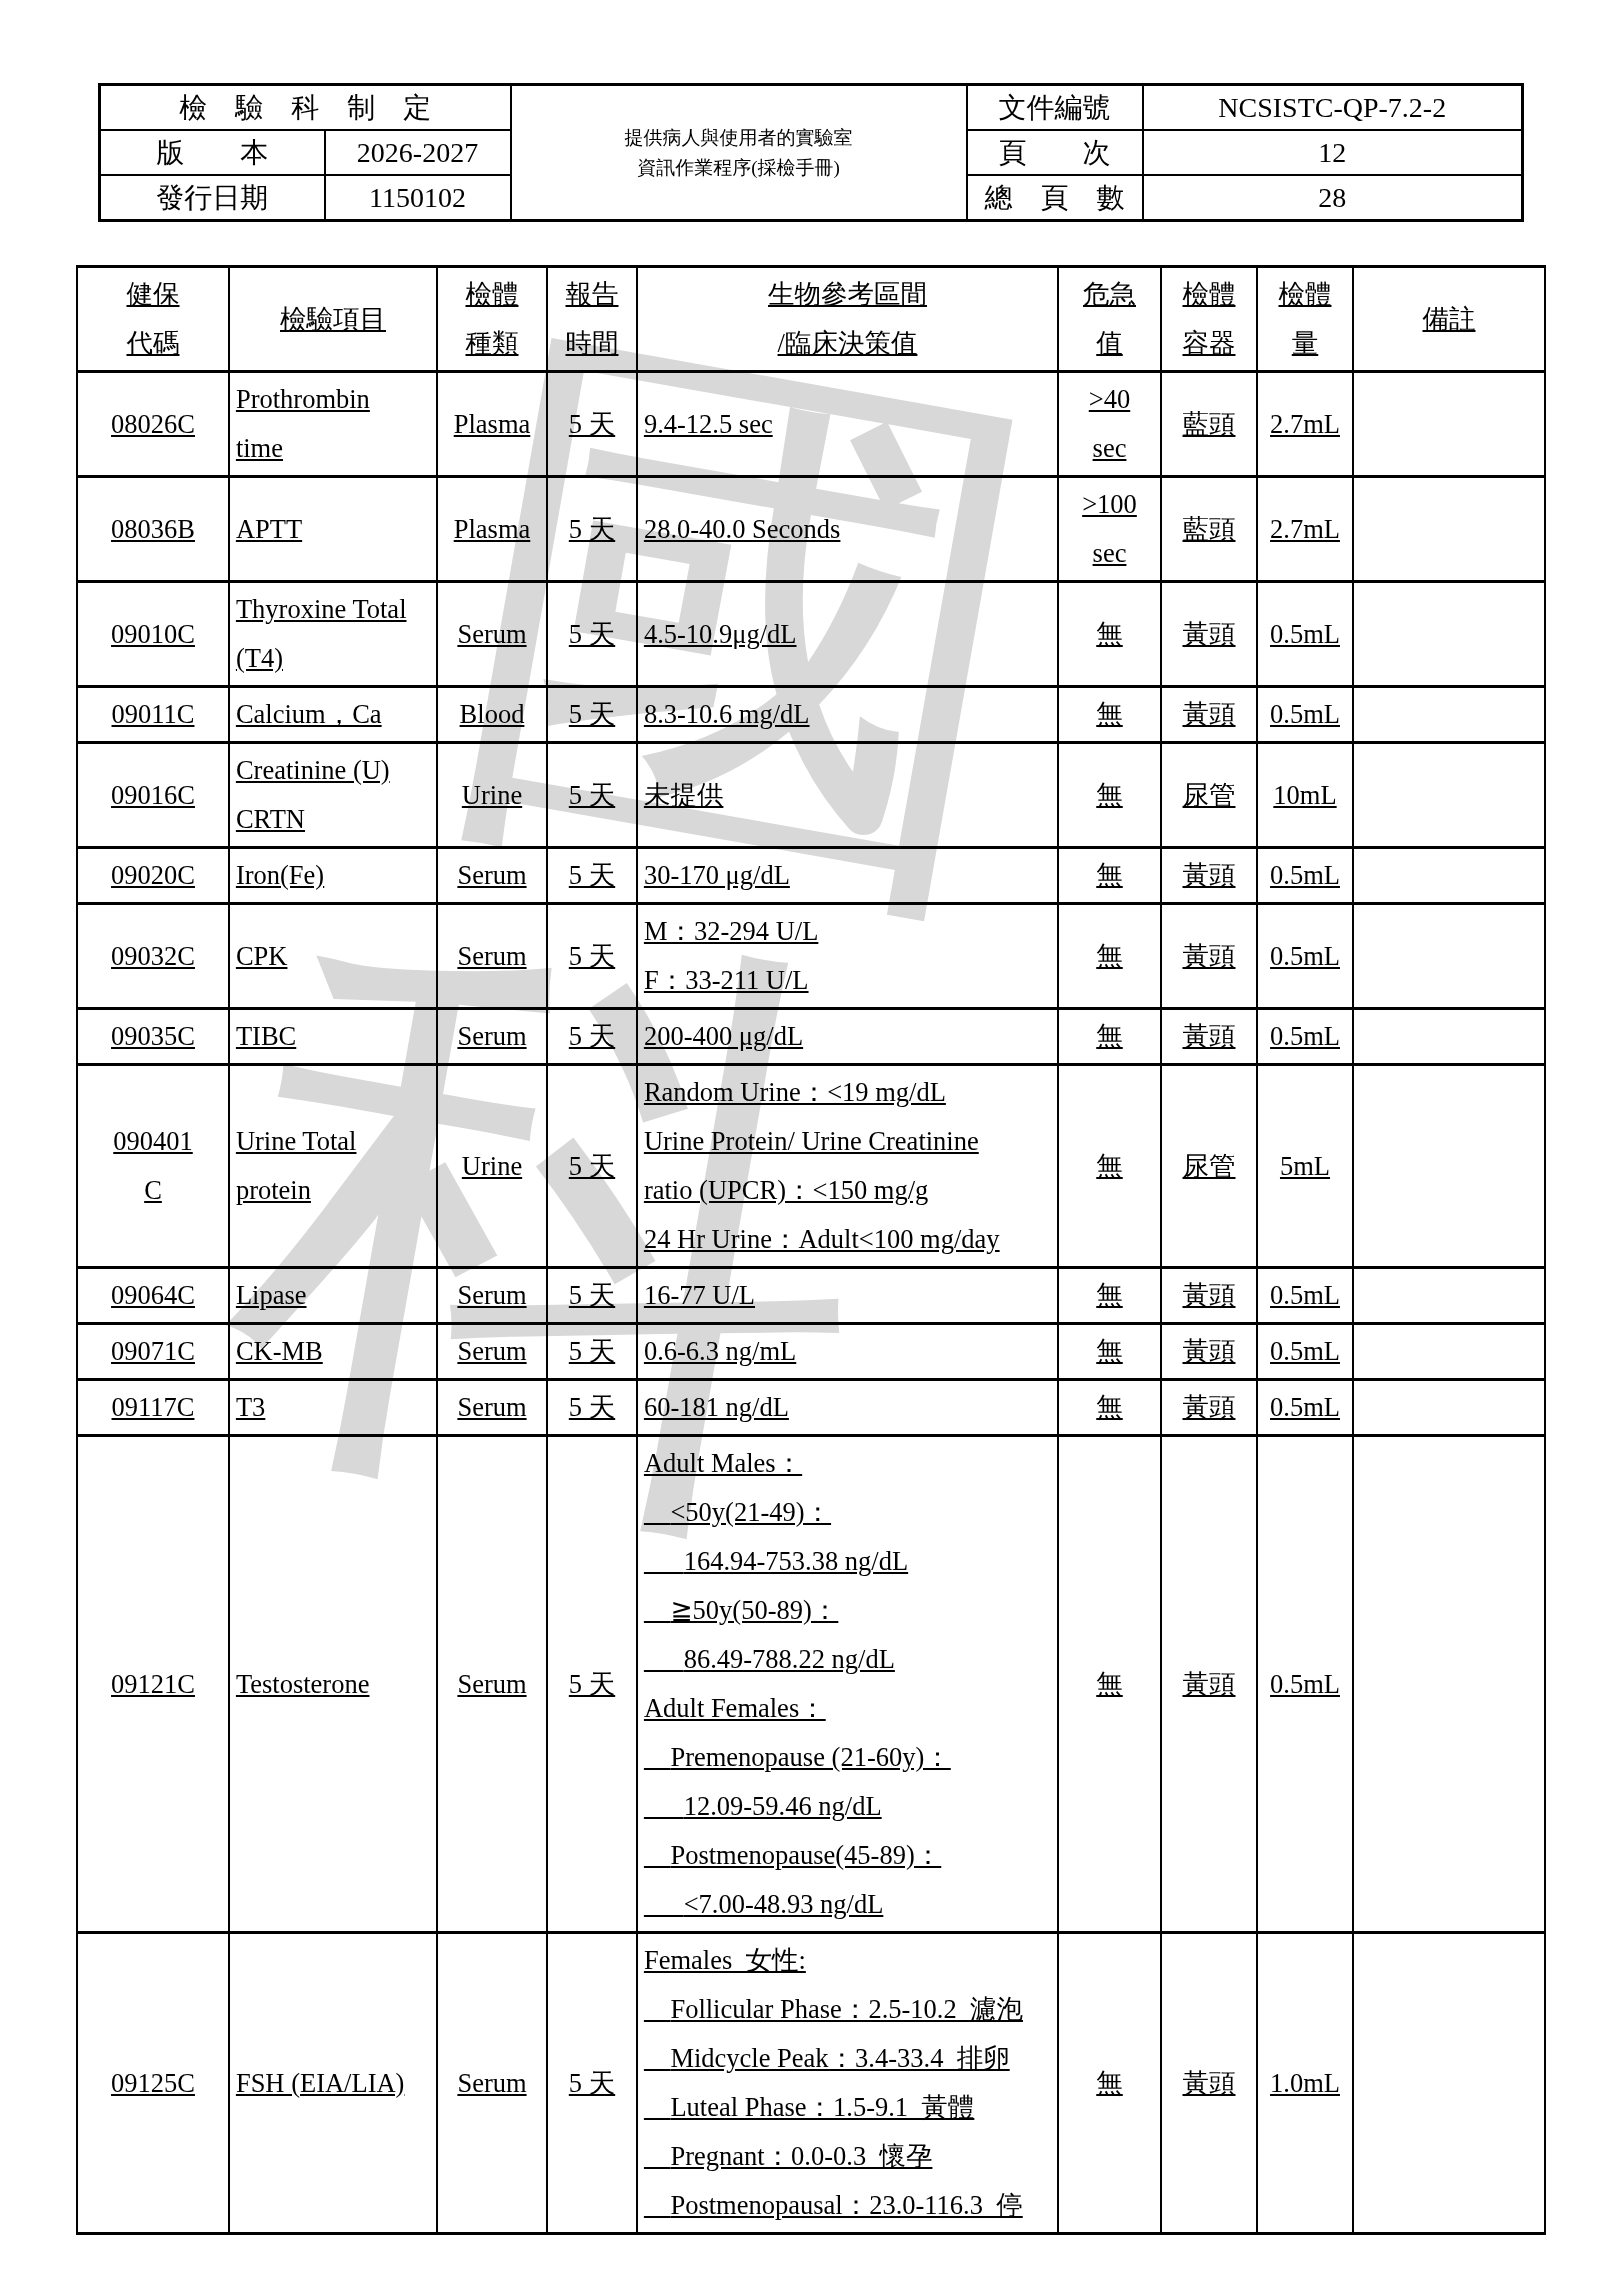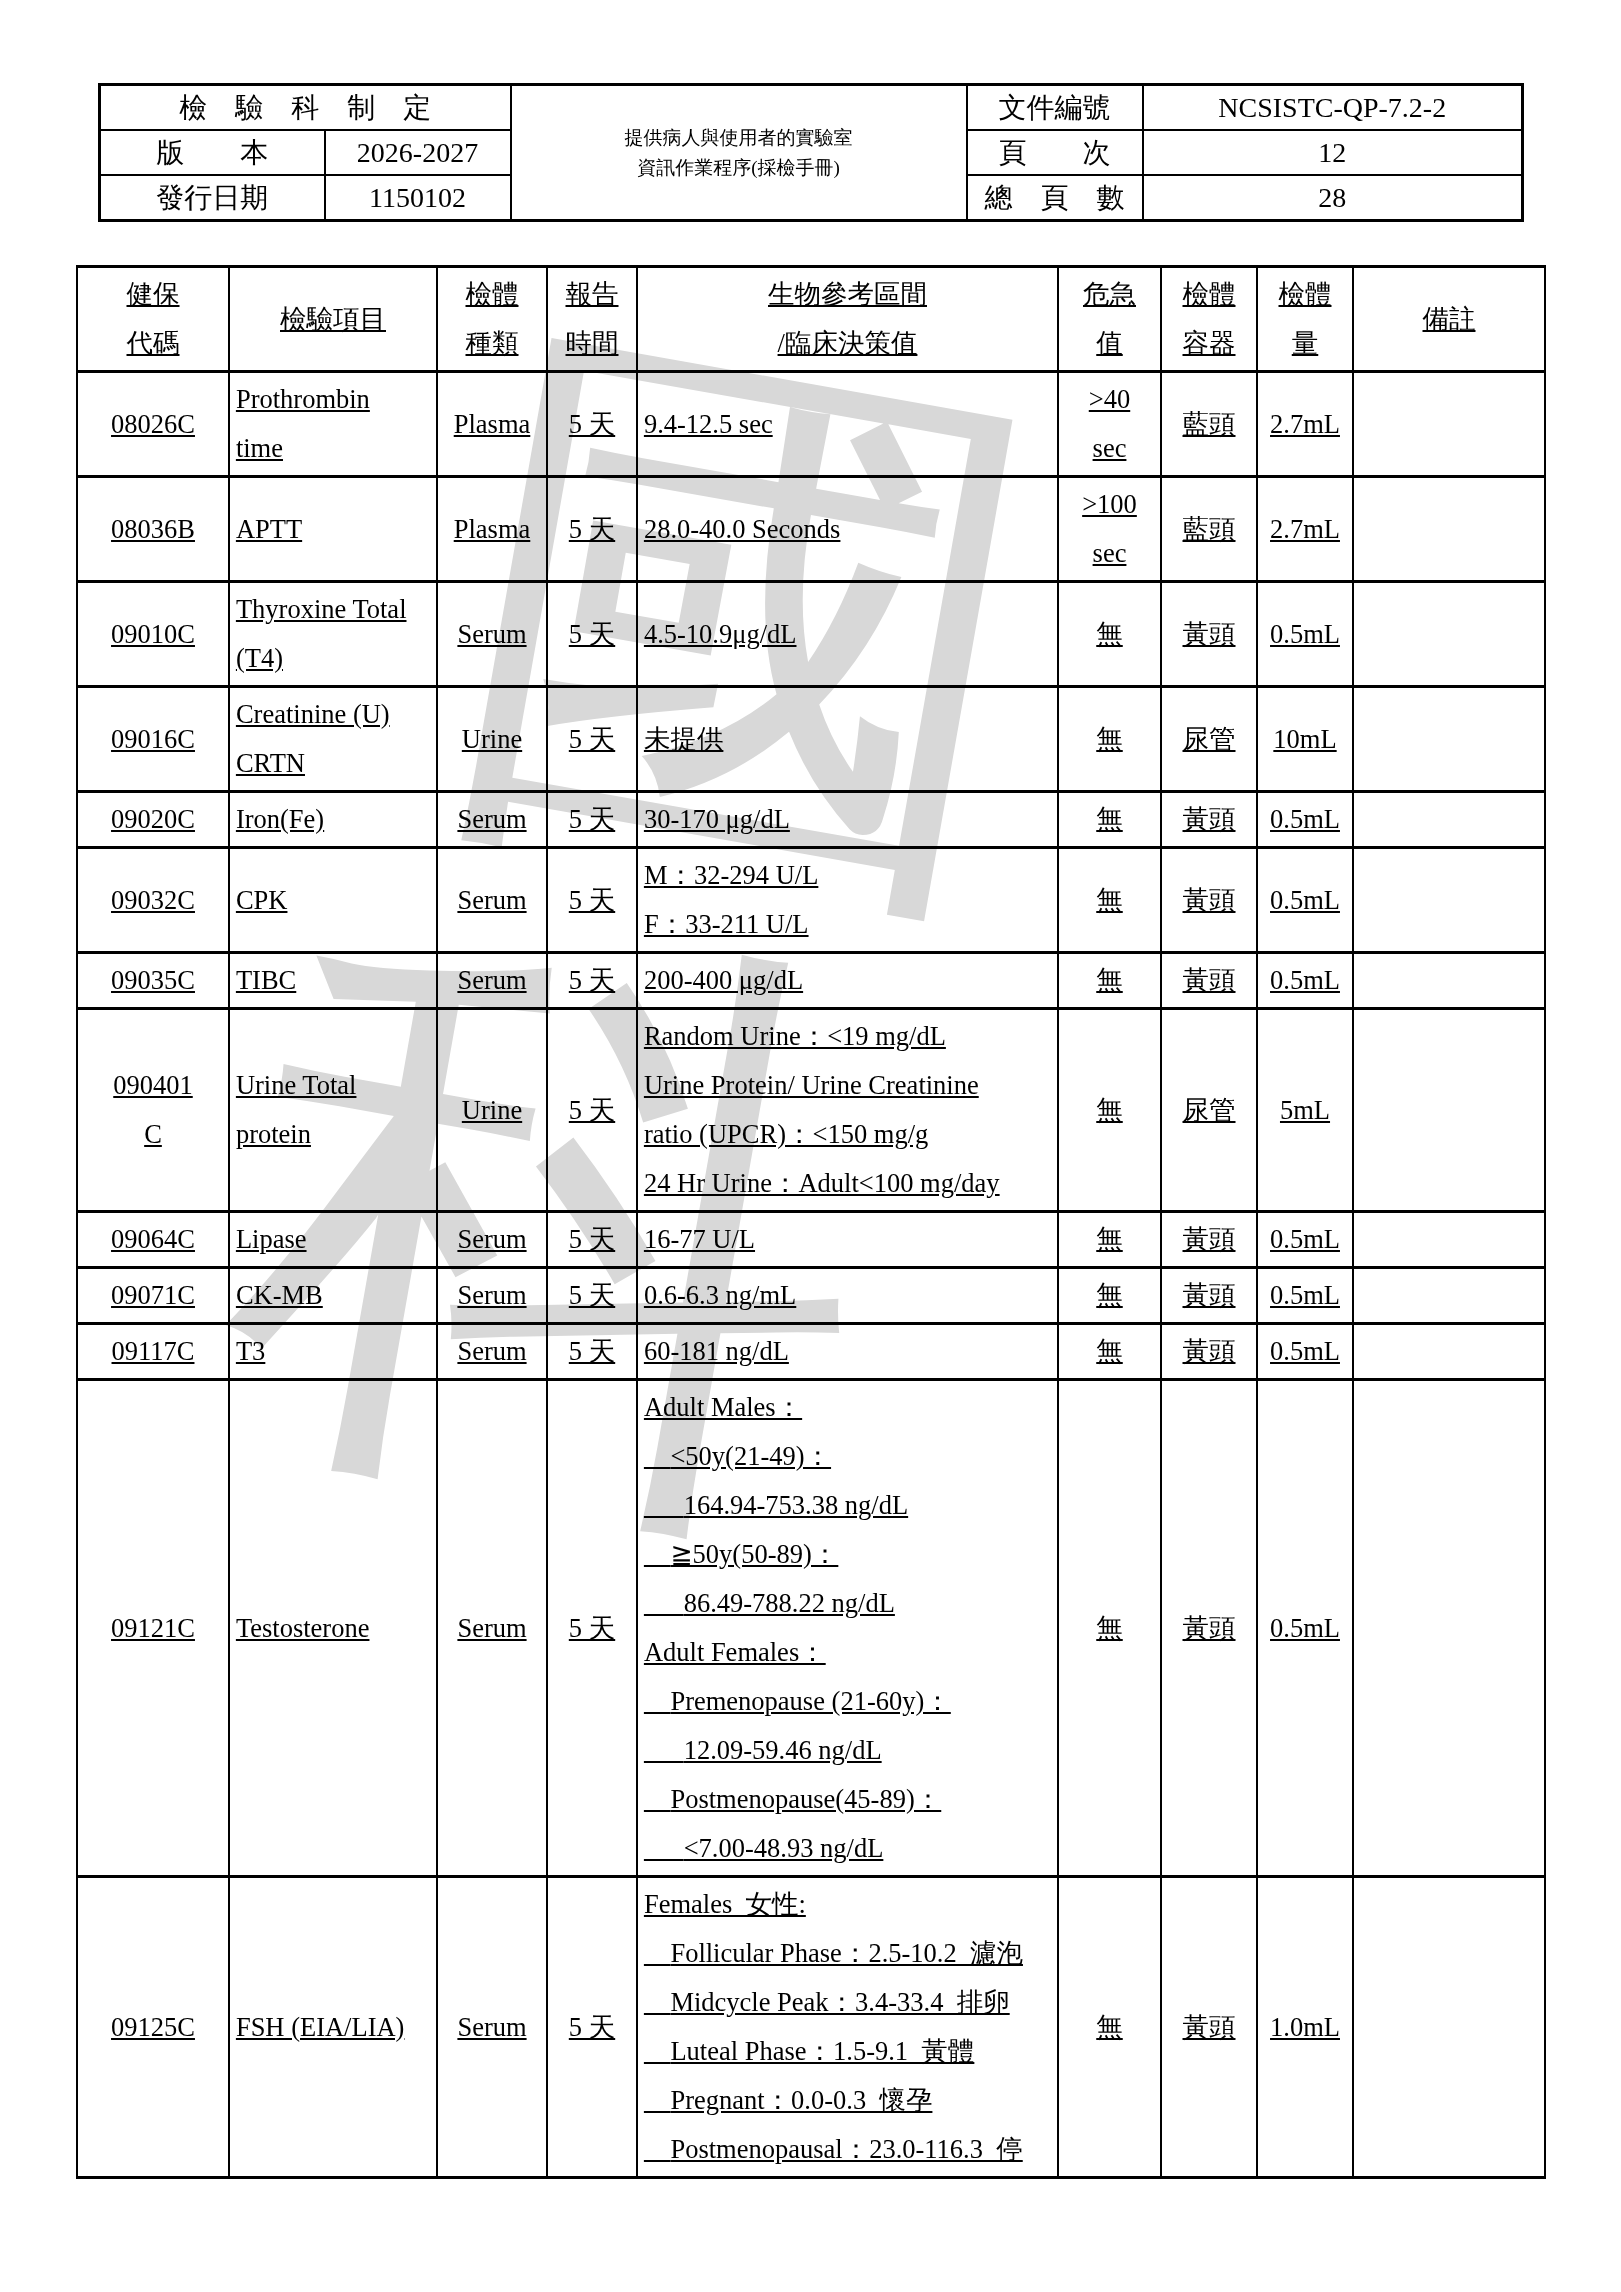--- a/index.html
+++ b/index.html
@@ -141,20 +141,31 @@
 (T4)</td>
     <td class="c-specimen">Serum</td>
     <td class="c-report">5 天</td>
     <td class="c-reference">4.5-10.9μg/dL</td>
     <td class="c-critical">無</td>
     <td class="c-container">黃頭</td>
     <td class="c-volume">0.5mL</td>
     <td class="c-remark"></td>
   </tr>
       <tr>
+    <td class="c-code">09011C</td>
+    <td class="c-item">Calcium，Ca</td>
+    <td class="c-specimen">Blood</td>
+    <td class="c-report">5 天</td>
+    <td class="c-reference">8.3-10.6 mg/dL</td>
+    <td class="c-critical">無</td>
+    <td class="c-container">黃頭</td>
+    <td class="c-volume">0.5mL</td>
+    <td class="c-remark"></td>
+  </tr>
+      <tr>
     <td class="c-code">09016C</td>
     <td class="c-item">Creatinine (U)
 CRTN</td>
     <td class="c-specimen">Urine</td>
     <td class="c-report">5 天</td>
     <td class="c-reference">未提供</td>
     <td class="c-critical">無</td>
     <td class="c-container">尿管</td>
     <td class="c-volume">10mL</td>
     <td class="c-remark"></td>

